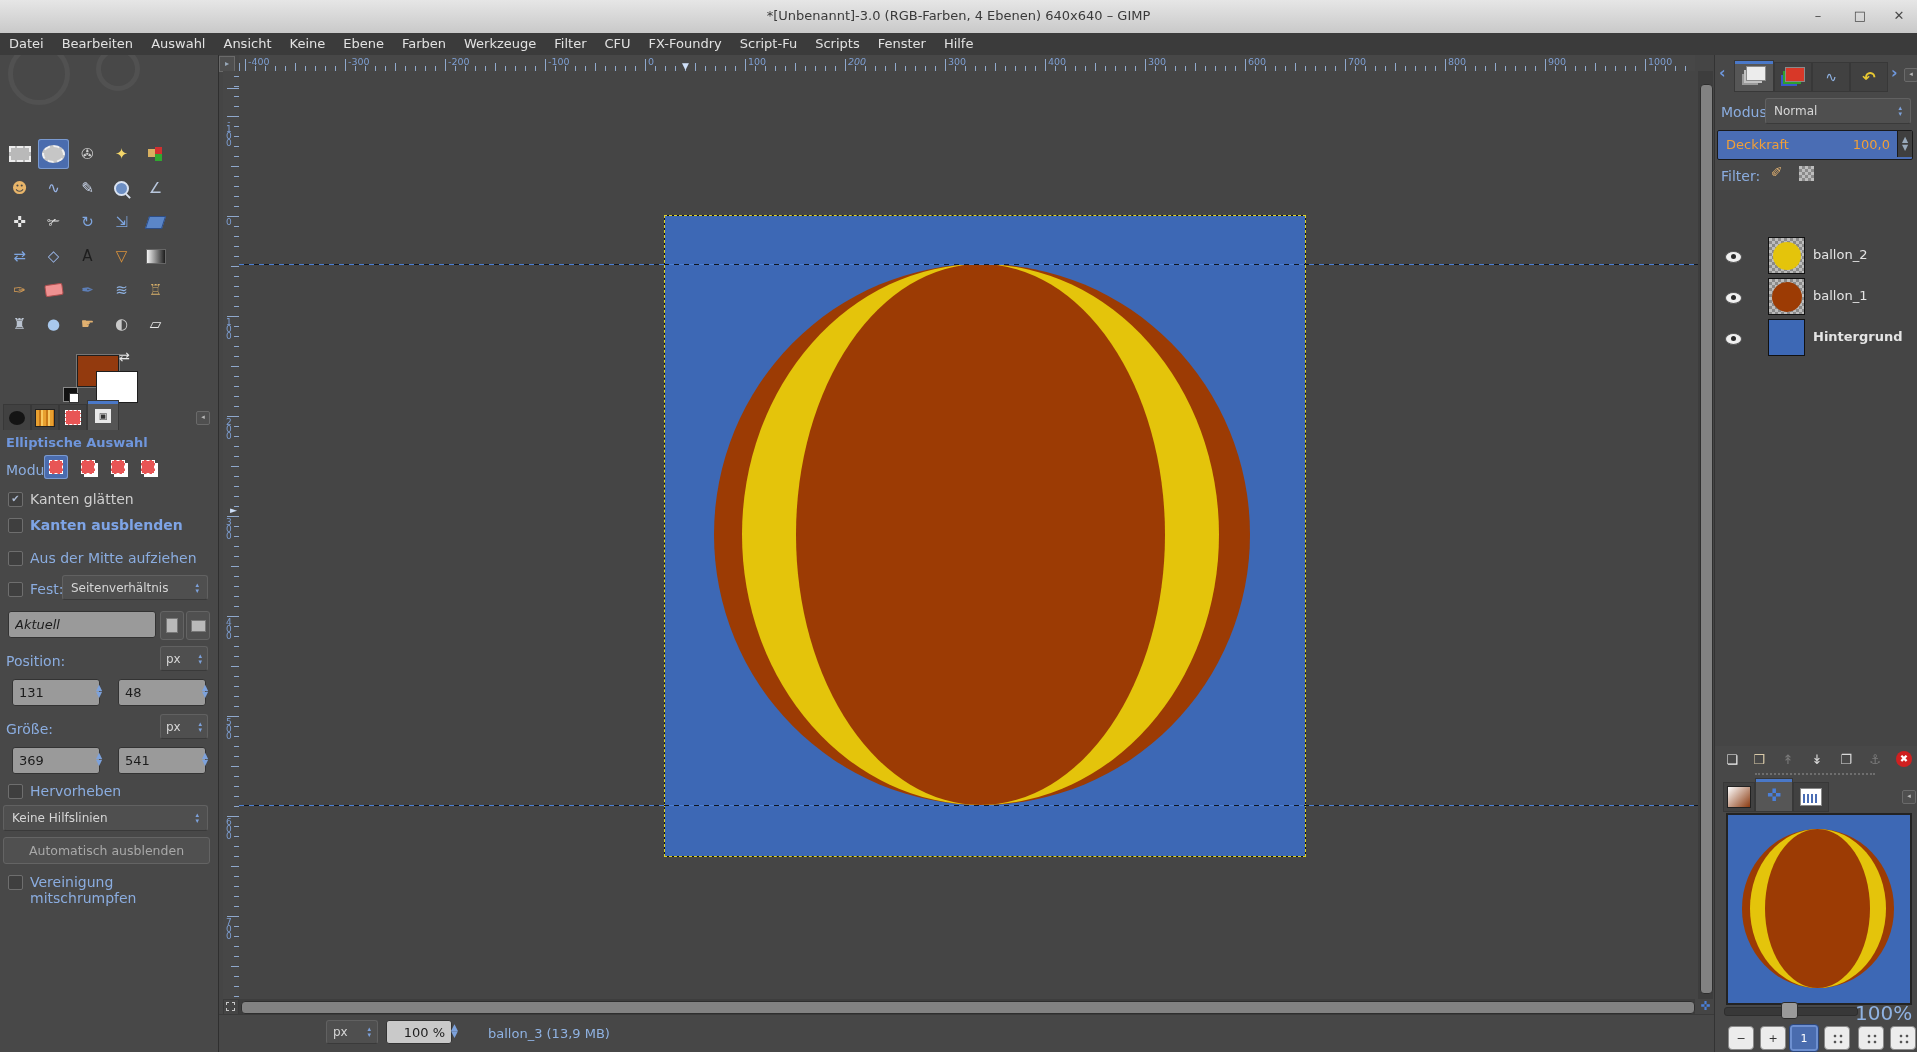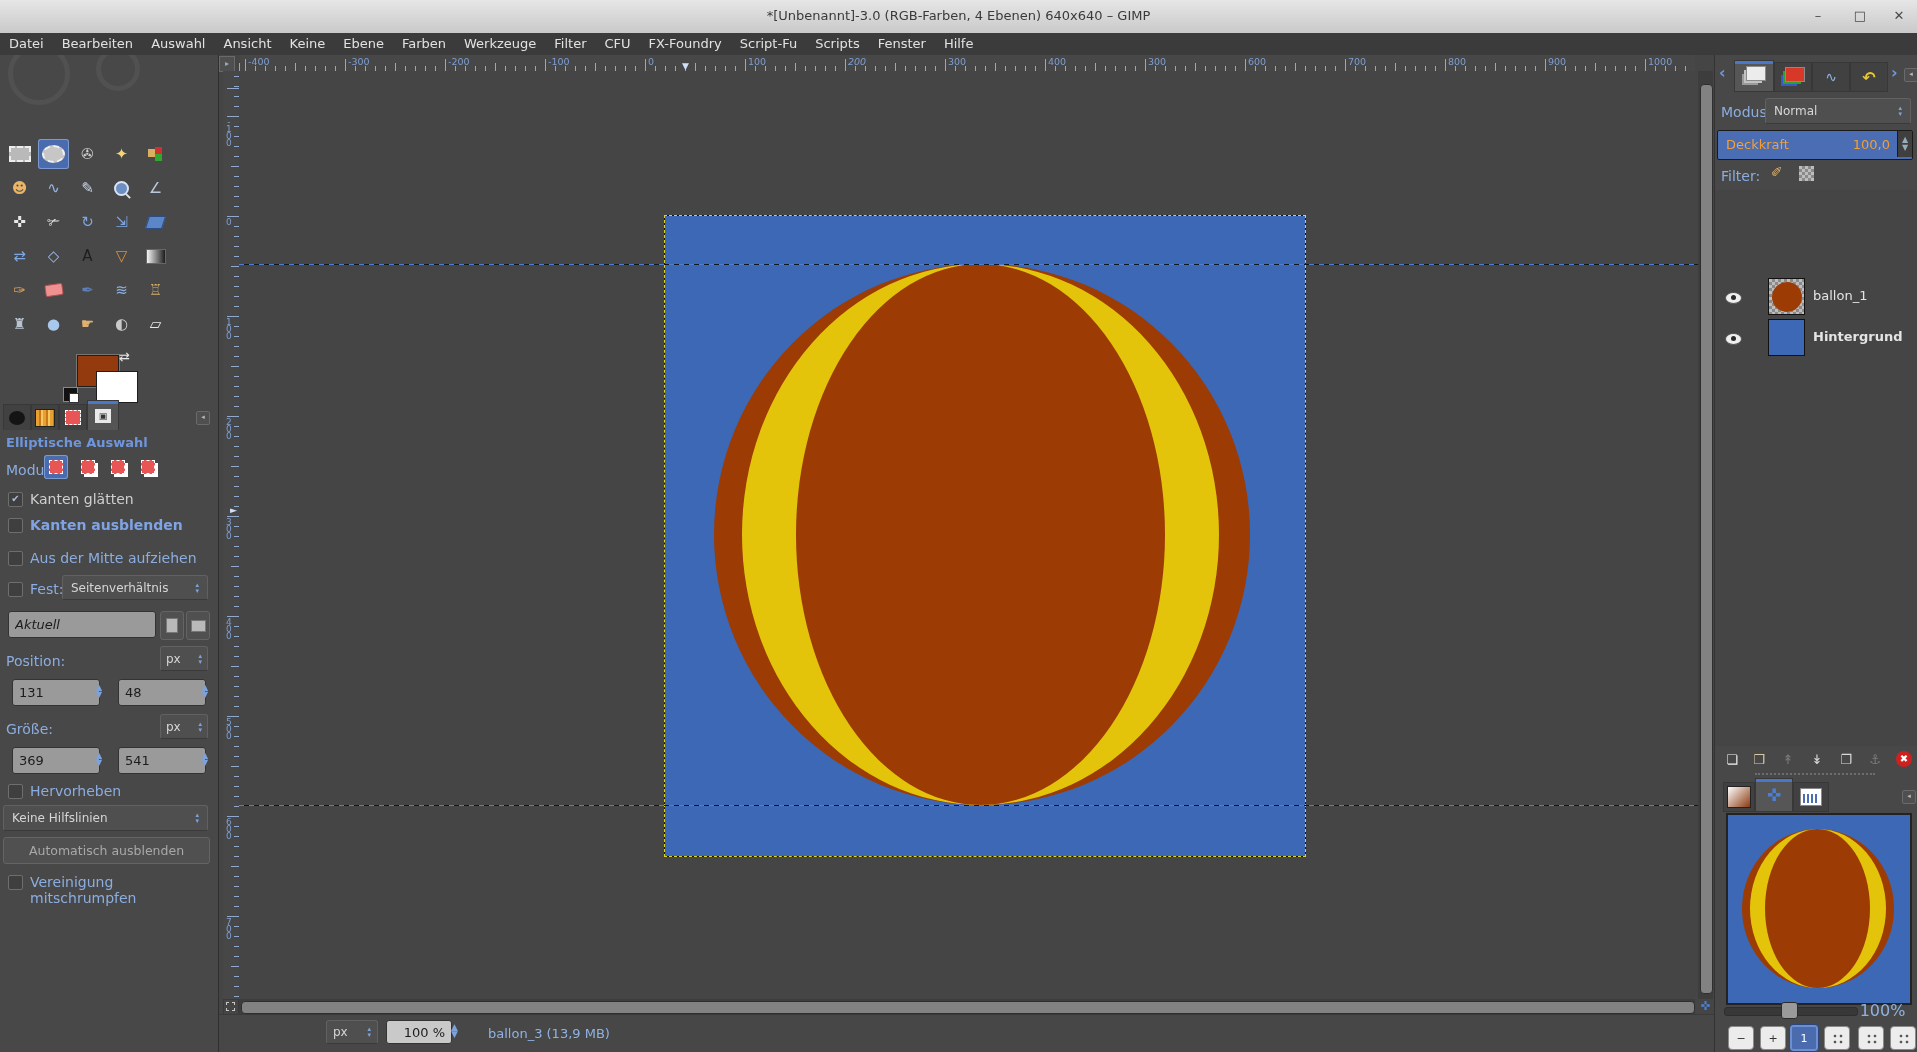--- a/index.html
+++ b/index.html
@@ -140,21 +140,21 @@
   .layer-name{position:absolute;left:98px;top:12px;color:#e4e4e4;font-size:13px;}
   .thumb-shape{position:absolute;border-radius:50%;}
   .dock-btn{top:693px;width:24px;height:22px;display:flex;align-items:center;justify-content:center;
      font-size:13px;border-radius:3px;color:#d9d9d9;}
   .dock-btn.dim{color:#7a7a7a;}
   #dock-divider{left:40px;top:718px;width:120px;height:0;border-top:2px dotted #6e6e6e;}
   
   #nav-frame{left:11px;top:758px;width:182px;height:188px;border:2px solid #232323;background:#3D68B5;overflow:hidden;}
   #nav-slider-track{left:9px;top:952px;width:132px;height:7px;background:#383838;border:1px solid #2e2e2e;border-radius:3px;}
   #nav-slider-thumb{left:66px;top:947px;width:15px;height:15px;background:#9a9a9a;border:1px solid #2c2c2c;border-radius:3px;}
-  #nav-zoom-label{left:140px;top:946px;width:55px;text-align:center;color:#8fb2e2;font-size:16px;}
+  #nav-zoom-label{left:140px;top:946px;width:55px;text-align:right;color:#8fb2e2;font-size:20px;}
   .zoom-btn{top:971px;width:24px;height:22px;background:#ececec;border:1px solid #8a8a8a;border-radius:4px;
      display:flex;align-items:center;justify-content:center;color:#333;font-size:11px;}
   .zoom-btn.active{background:#4a6cae;border-color:#2c477c;color:#fff;box-shadow:inset 0 0 0 2px #6d8fd0;}
   .dots-icon{width:11px;height:11px;background-image:
      radial-gradient(circle at 3px 3px,#555 1.5px,transparent 1.6px),
      radial-gradient(circle at 9px 3px,#555 1.5px,transparent 1.6px),
      radial-gradient(circle at 3px 9px,#555 1.5px,transparent 1.6px),
      radial-gradient(circle at 9px 9px,#555 1.5px,transparent 1.6px);}
   .hist-icon{width:20px;height:16px;background:#fff;border:1px solid #888;position:relative;}
   .hist-icon::after{content:"";position:absolute;left:2px;bottom:2px;width:16px;height:9px;
@@ -494,20 +494,27 @@
       <span class="lbl">Deckkraft</span>
       <span class="val">100,0</span>
       <span class="spin">▲<br>▼</span>
     </div>
 
     <div class="opt-label abs" style="left:6px;top:113px;">Filter:</div>
     <span class="abs" style="left:56px;top:109px;color:#e0b070;font-size:14px;">✐</span>
     <span class="checker abs" style="left:84px;top:111px;width:15px;height:15px;background-size:6px 6px;background-position:0 0,3px 3px;"></span>
 
     <div id="layer-list" class="abs">
+        <div class="layer-row" style="top: 45px;">
+          <div class="eye"></div>
+          <div class="layer-thumb checker" style="background-size: 6px 6px; background-position: 0px 0px, 3px 3px;">
+            <div class="thumb-shape" style="left: 4px; top: 4px; width: 28px; height: 28px; background: rgb(228, 196, 11);"></div>
+          </div>
+          <div class="layer-name">ballon_2</div>
+        </div>
         <div class="layer-row" style="top: 86px;">
           <div class="eye"></div>
           <div class="layer-thumb checker" style="background-size: 6px 6px; background-position: 0px 0px, 3px 3px;">
             <div class="thumb-shape" style="left: 3px; top: 3px; width: 30px; height: 30px; background: rgb(156, 59, 4);"></div>
           </div>
           <div class="layer-name">ballon_1</div>
         </div>
         <div class="layer-row" style="top: 127px;">
           <div class="eye"></div>
           <div class="layer-thumb" style="background: rgb(61, 104, 181);"></div>

